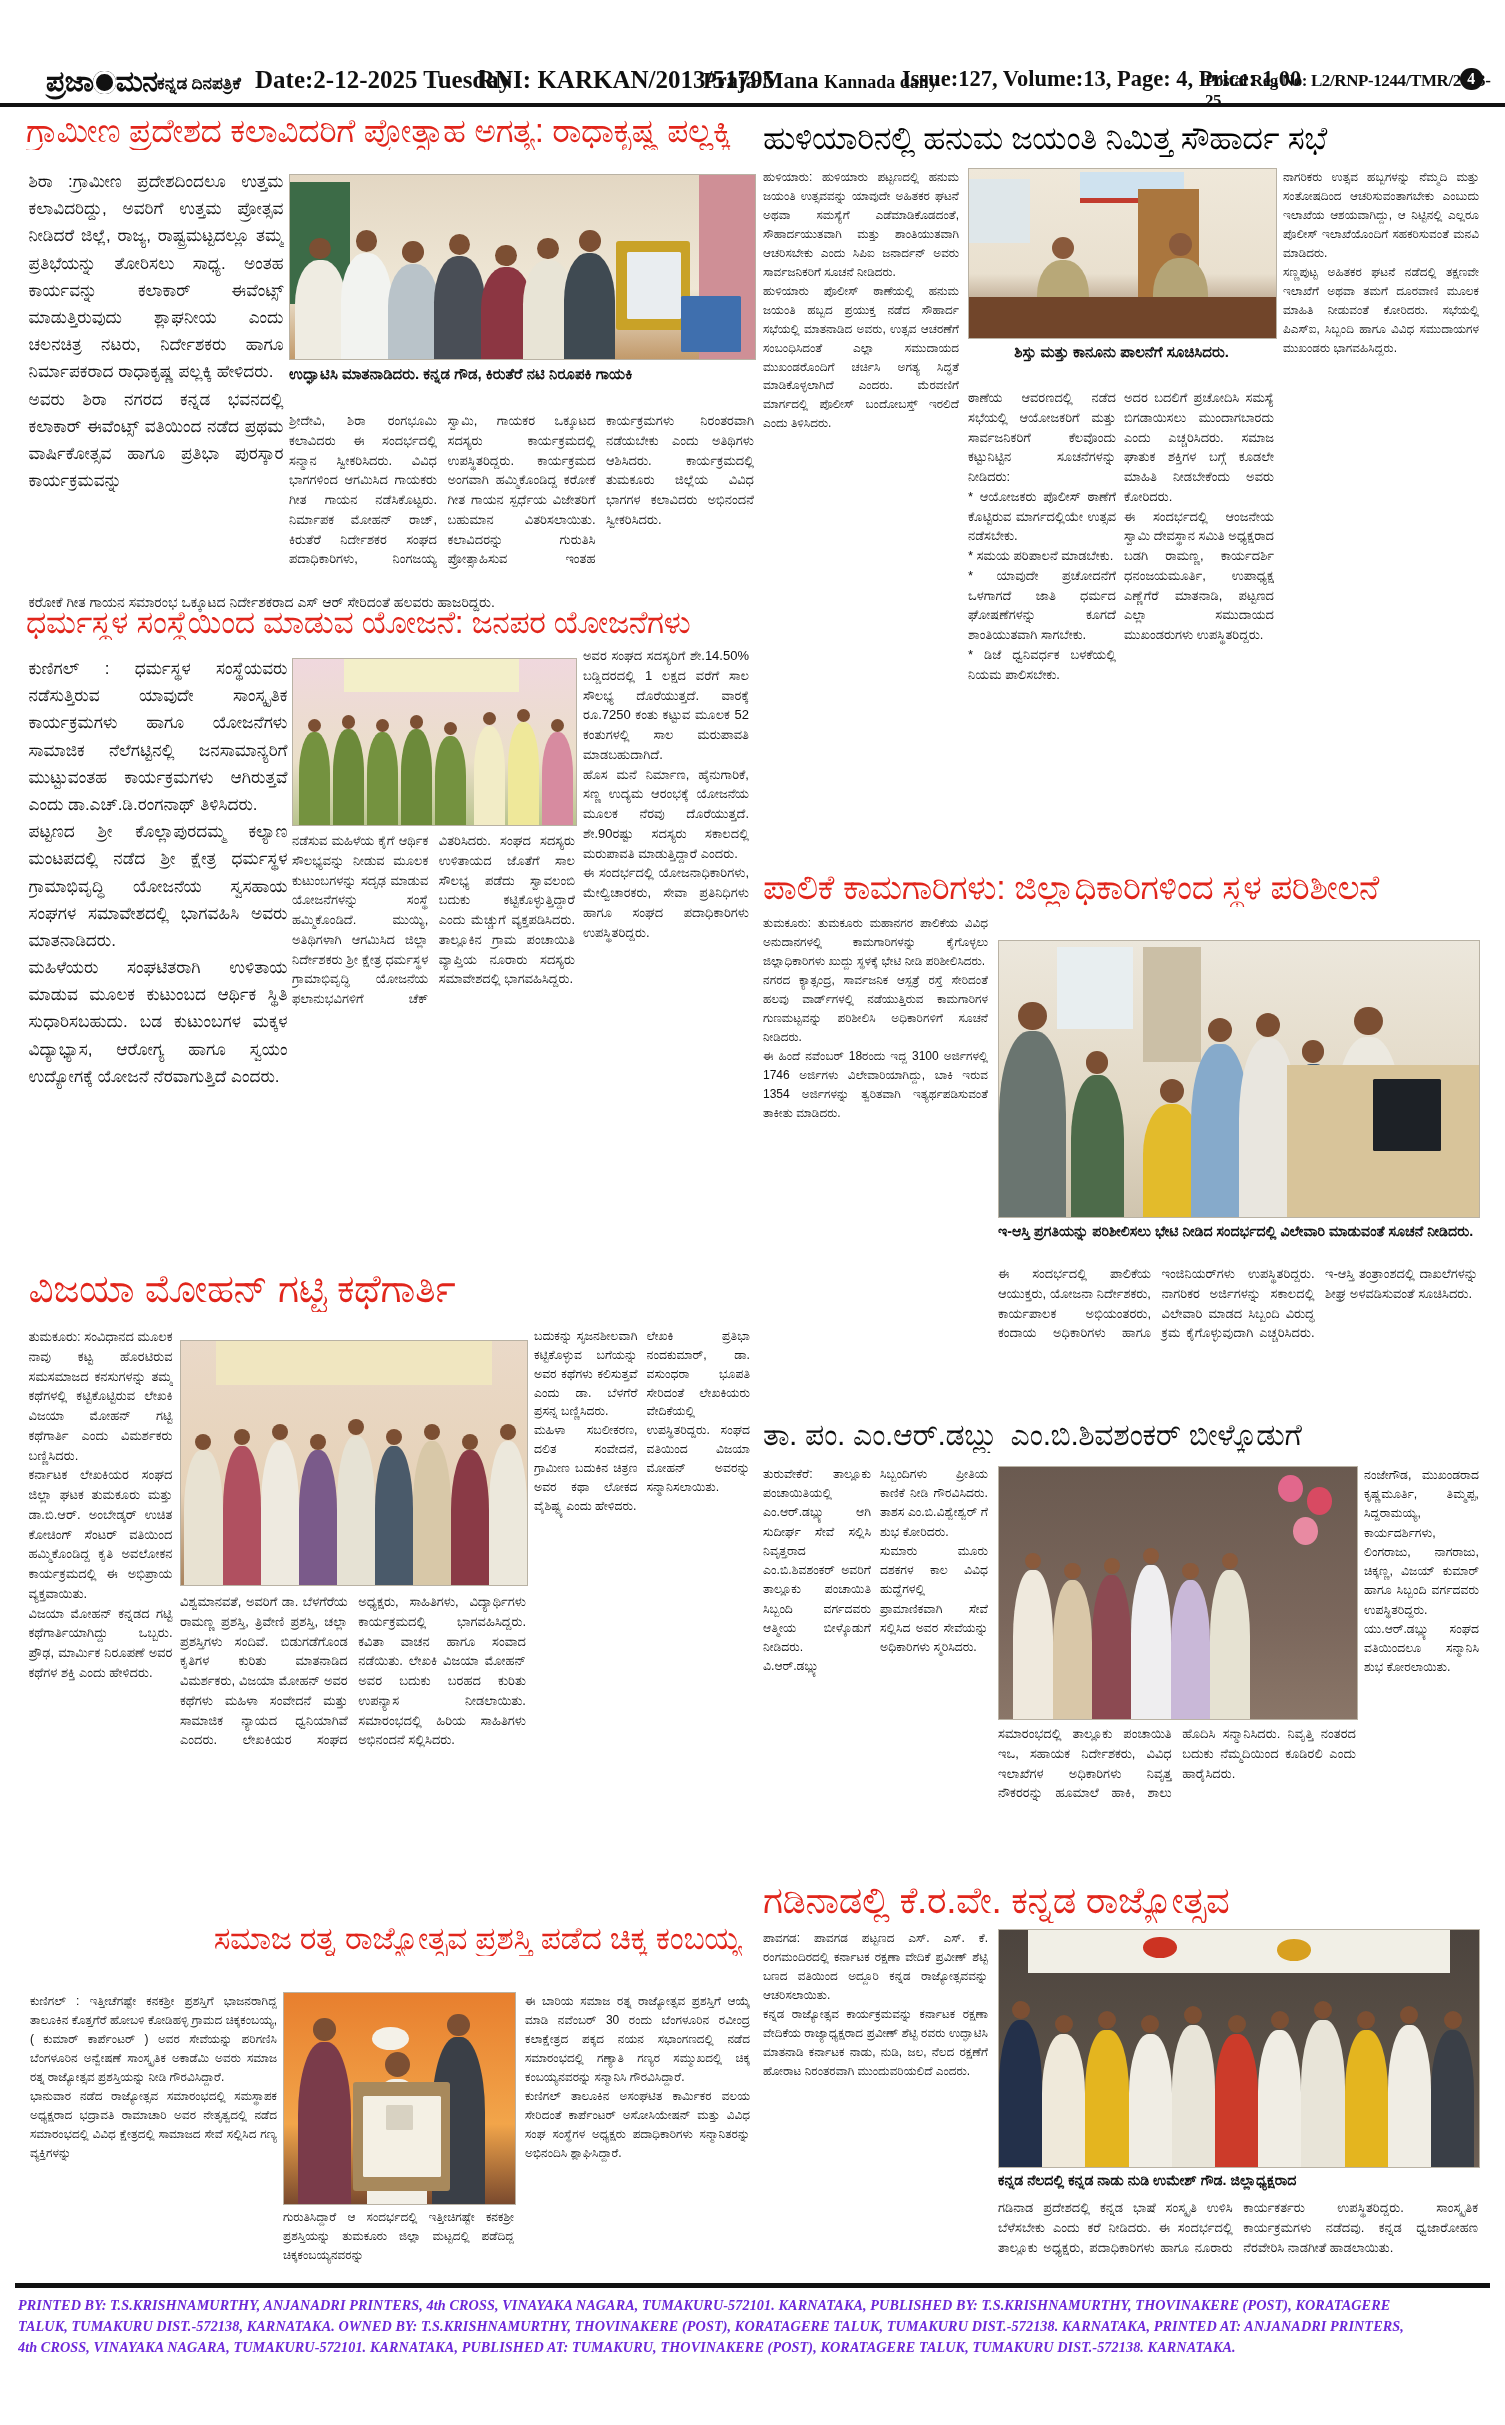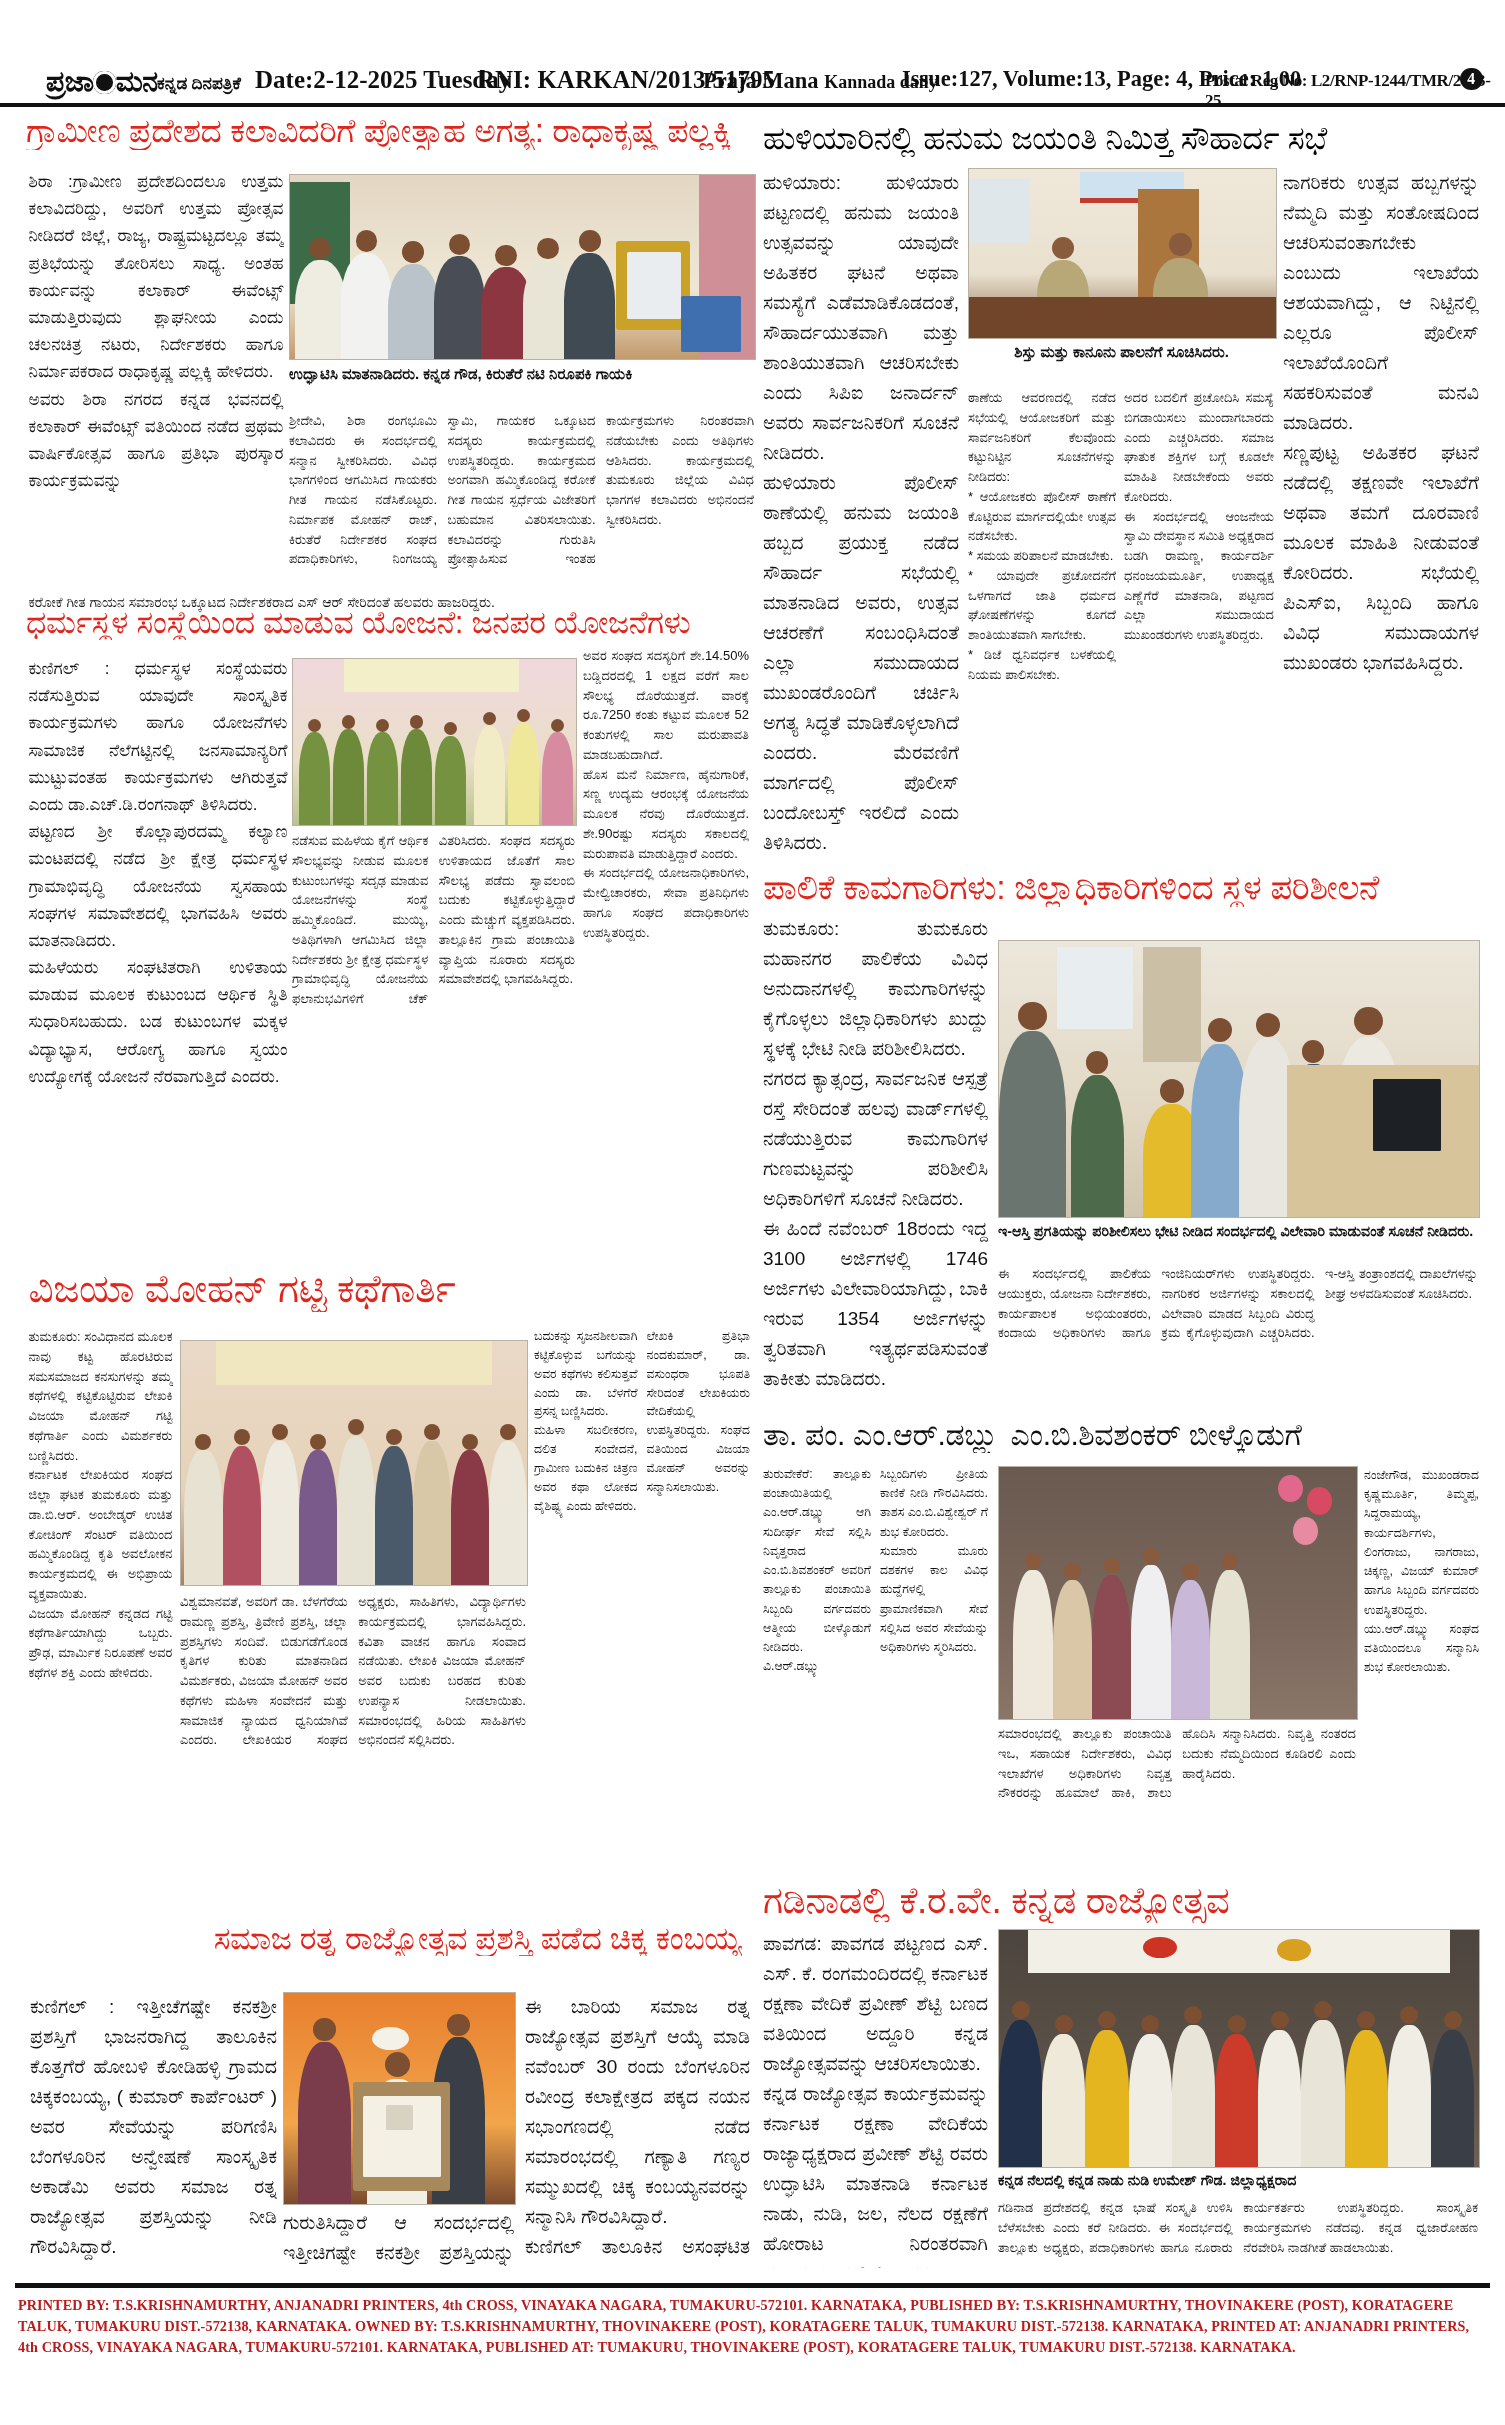--- a/index.html
+++ b/index.html
@@ -1,33 +1,33 @@
 <!DOCTYPE html>
 <html style="font-size:12px"><head>
 <meta charset="utf-8">
 <style>
   html,body{margin:0;padding:0;background:#9a9a9a;}
   #page{position:relative;width:1505px;height:2426px;background:#ffffff;overflow:hidden;
         font-family:"Liberation Sans",sans-serif;color:#101010;}
   .abs{position:absolute;}
   .kb{font-size:13px;line-height:1.52;text-align:justify;overflow:hidden;white-space:pre-line;}
   .kbig{font-size:17px;line-height:1.6;}
-  .kmed{font-size:19px;line-height:1.58;}
+  .kmed{font-size:12px;line-height:1.58;}
   .ksm{font-size:12.4px;line-height:1.55;}
   .hl{font-weight:normal;white-space:nowrap;overflow:hidden;letter-spacing:-0.4px;line-height:1.15;}
   .cap{font-weight:bold;font-size:14.2px;line-height:1.35;text-align:justify;overflow:hidden;white-space:pre-line;}
   .capc{text-align:center;}
   .photo{position:absolute;overflow:hidden;border:0.7px solid #b9b2a4;}
   .mast-serif{font-family:"Liberation Serif",serif;font-weight:bold;}
   .rule{position:absolute;background:#111;}
   .badge{position:absolute;width:22.5px;height:22.5px;border-radius:50%;background:#111;color:#fff;
          font-family:"Liberation Serif",serif;font-weight:bold;font-size:15.7px;display:flex;
          align-items:center;justify-content:center;}
   .footline{font-family:"Liberation Serif",serif;font-size:14.2px;line-height:1.55;letter-spacing:0.1px;
-            white-space:nowrap;overflow:hidden;font-weight:bold;color:#b91c1c;}
+            white-space:nowrap;overflow:hidden;font-weight:bold;color:#6d28d9;font-style:italic;}
   .emblem{display:inline-block;width:22.5px;height:22.5px;border-radius:50%;background:#111;vertical-align:-3px;
           box-shadow:inset 0 0 0 3px #fff, inset 0 0 0 6px #111;}
 </style>
 </head>
 <body>
 
 <div id="page">
 
   <div class="abs" style="left:0;top:84;width:1505px;height:37px;top:63px;">
     <div class="abs" style="left:46px;top:1.5px;font-size:28.5px;font-weight:bold;letter-spacing:-0.7px;">

